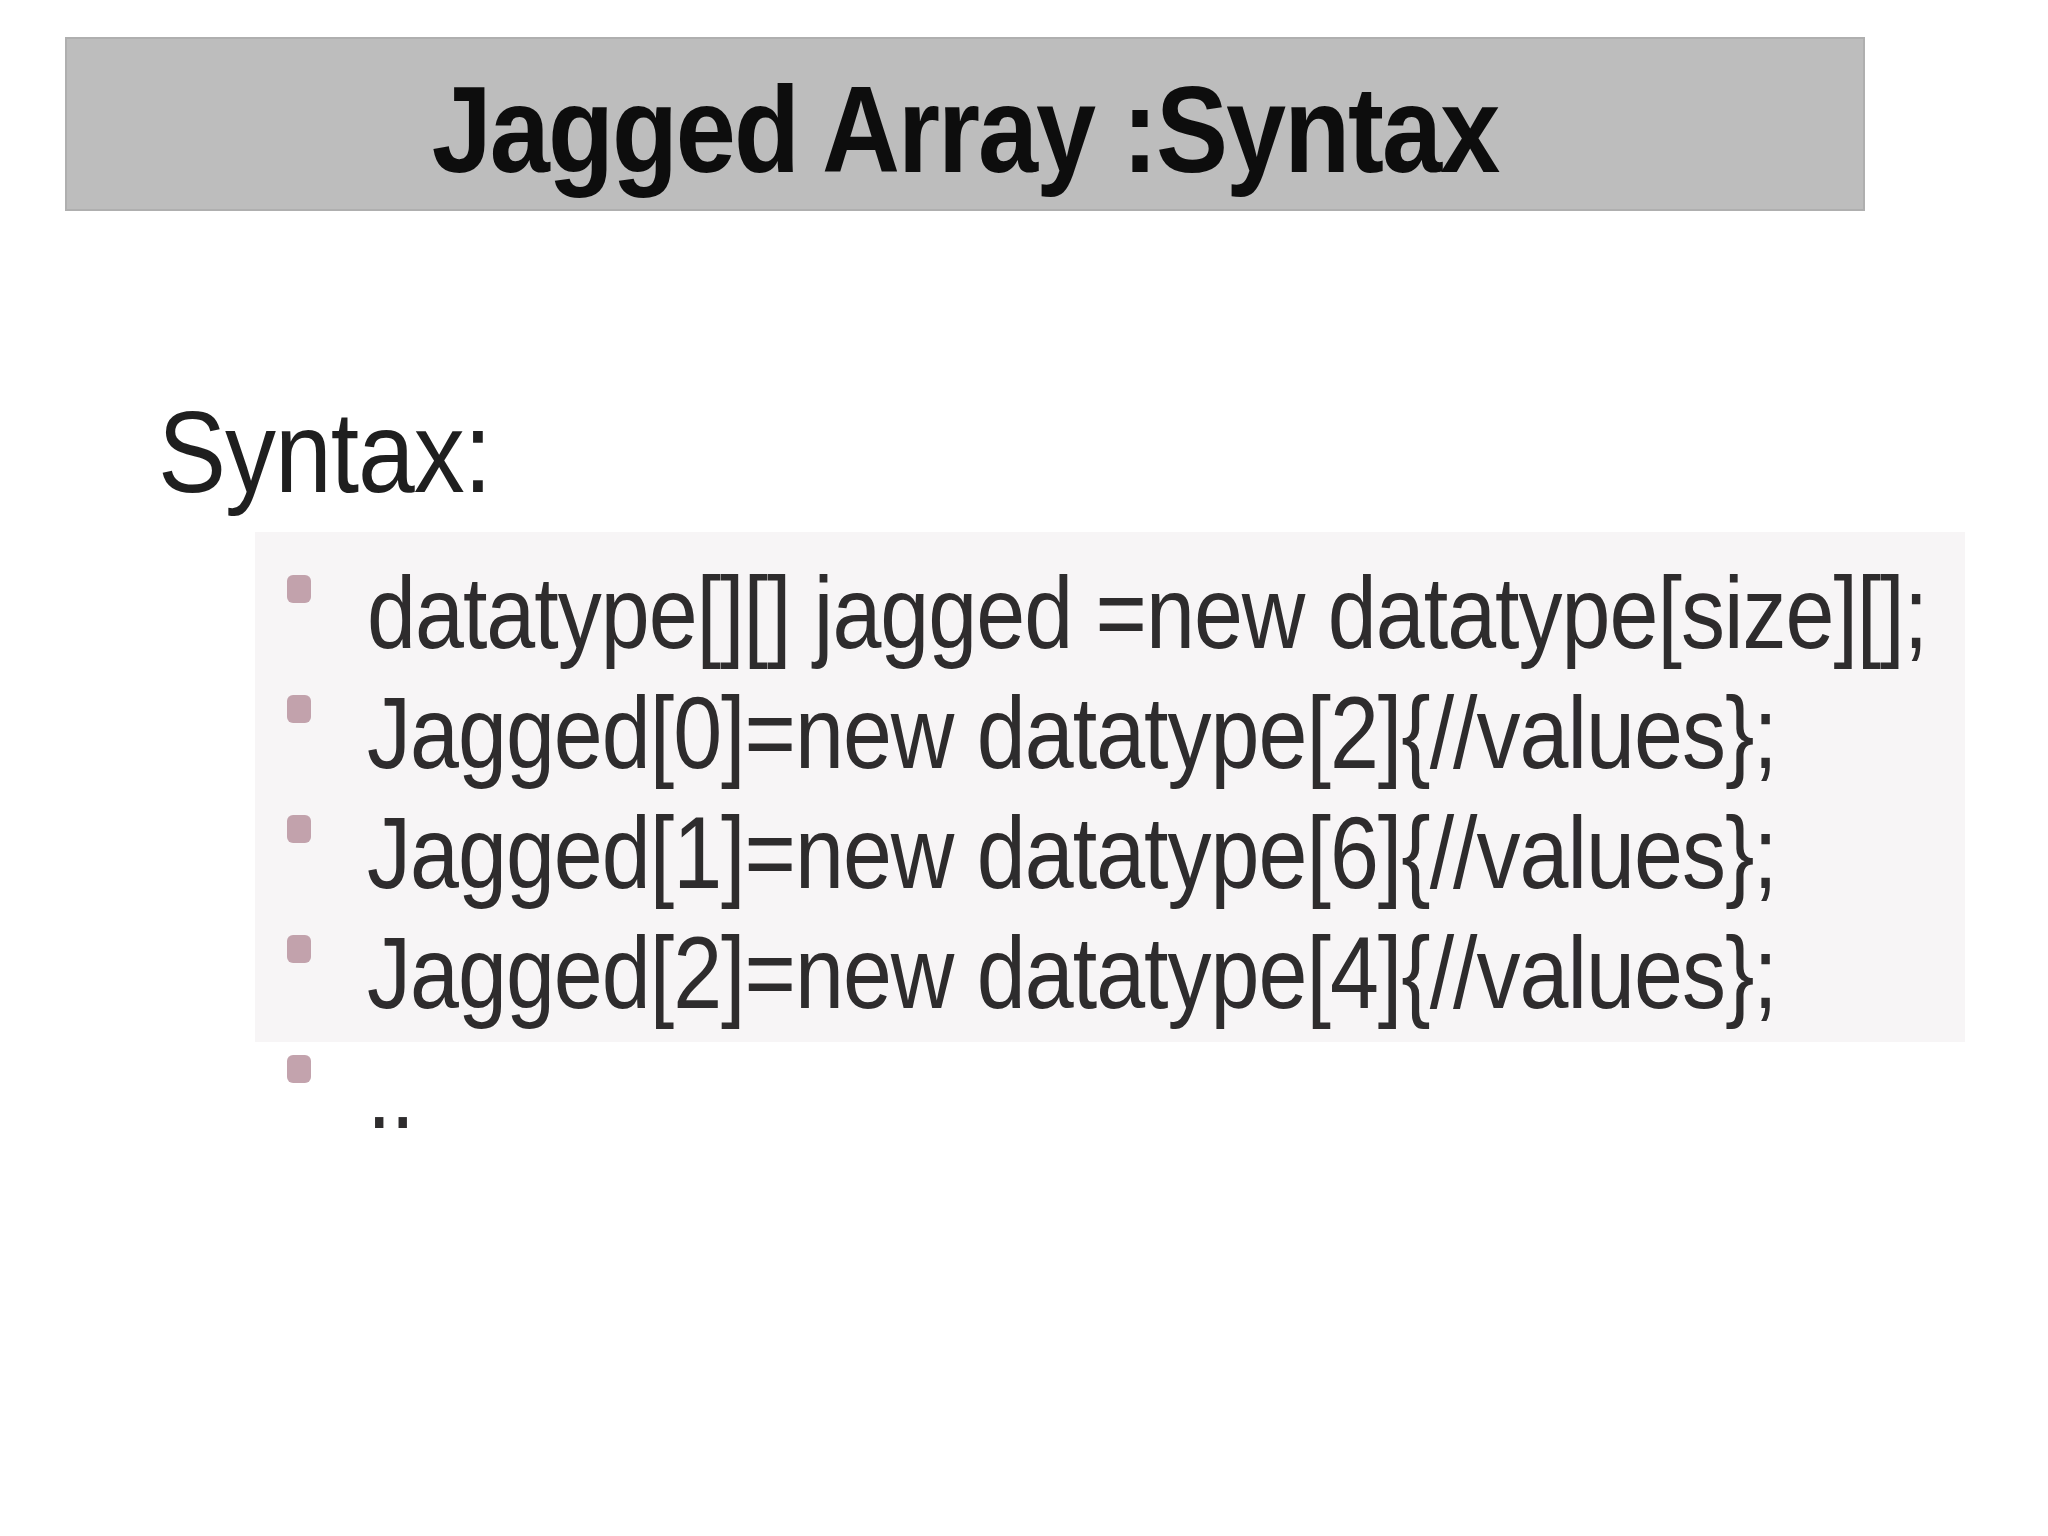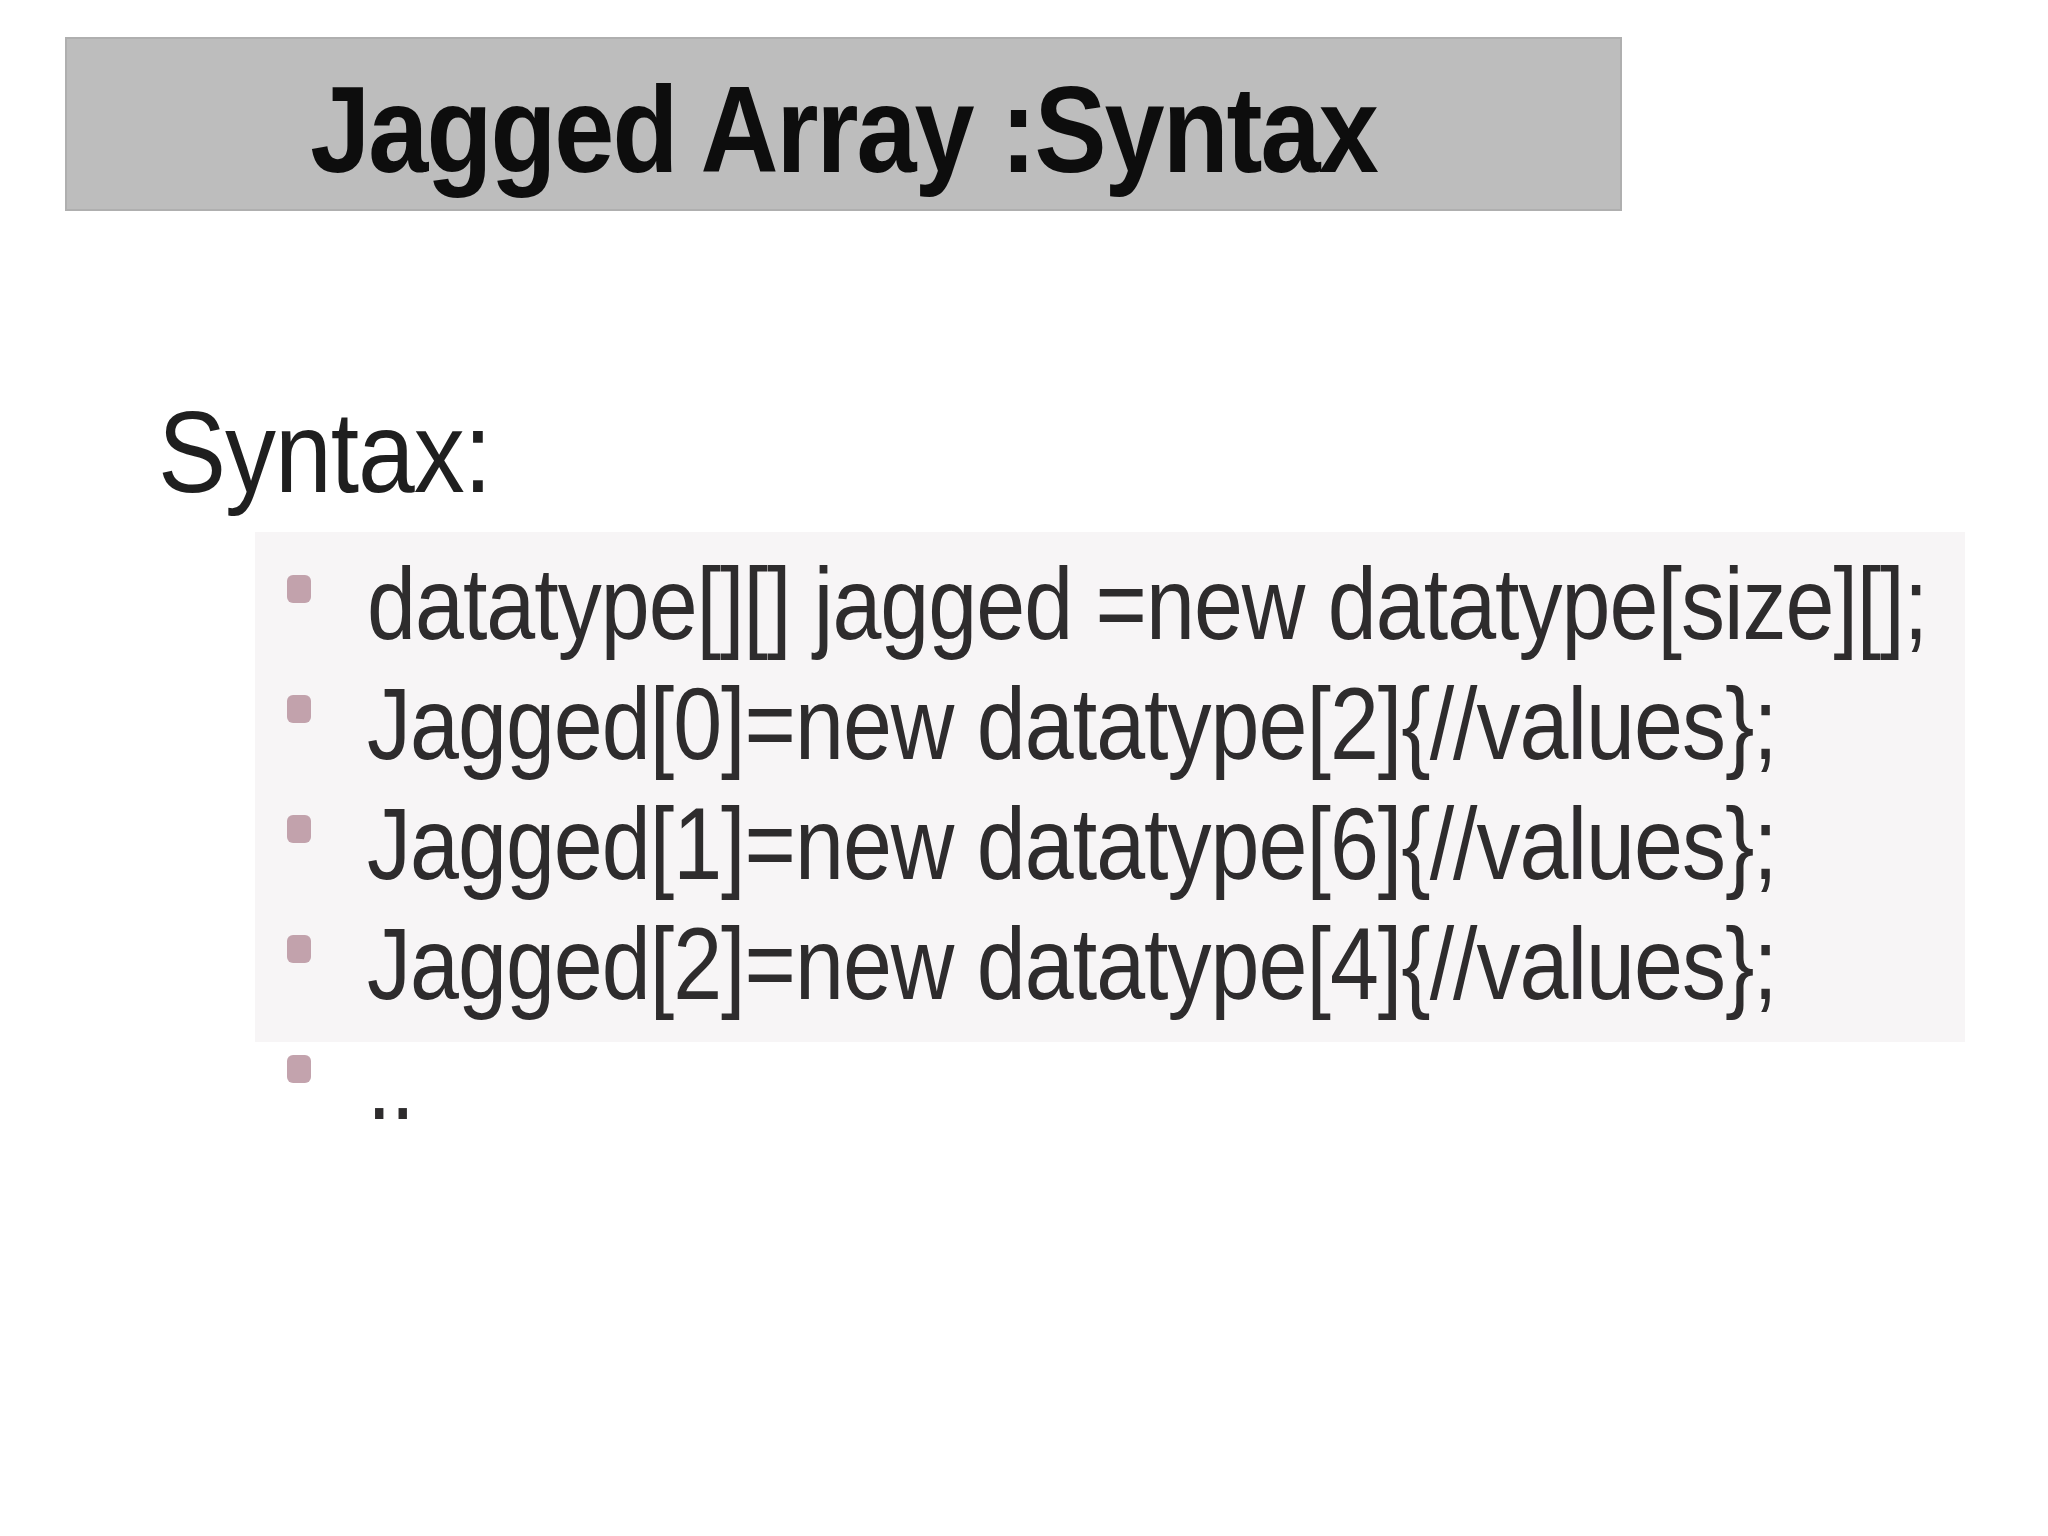--- a/index.html
+++ b/index.html
@@ -23,21 +23,21 @@
   .slide {
     position: relative;
     width: 2048px;
     height: 1536px;
     background: var(--page_bg);
   }
   .title-banner {
     position: absolute;
     left: 65px;
     top: 37px;
-    width: 1557px;
+    width: 1800px;
     height: 174px;
     background: var(--banner_bg);
     border: 2px solid var(--banner_border);
     display: flex;
     align-items: center;
     justify-content: center;
   }
   .title-text {
     display: inline-block;
     font-size: 108px;
@@ -75,21 +75,21 @@
     left: 285px;
     top: 545px;
     width: 1680px;
     list-style: none;
   }
   .bullet-item {
     position: relative;
     height: 120px;
     padding-left: 82px;
     display: flex;
-    align-items: center;
+    align-items: flex-end;
   }
   .bullet-marker {
     position: absolute;
     left: 2px;
     top: 30px;
     width: 24px;
     height: 28px;
     border-radius: 6px;
     background: var(--bullet_marker);
     opacity: 0.85;

